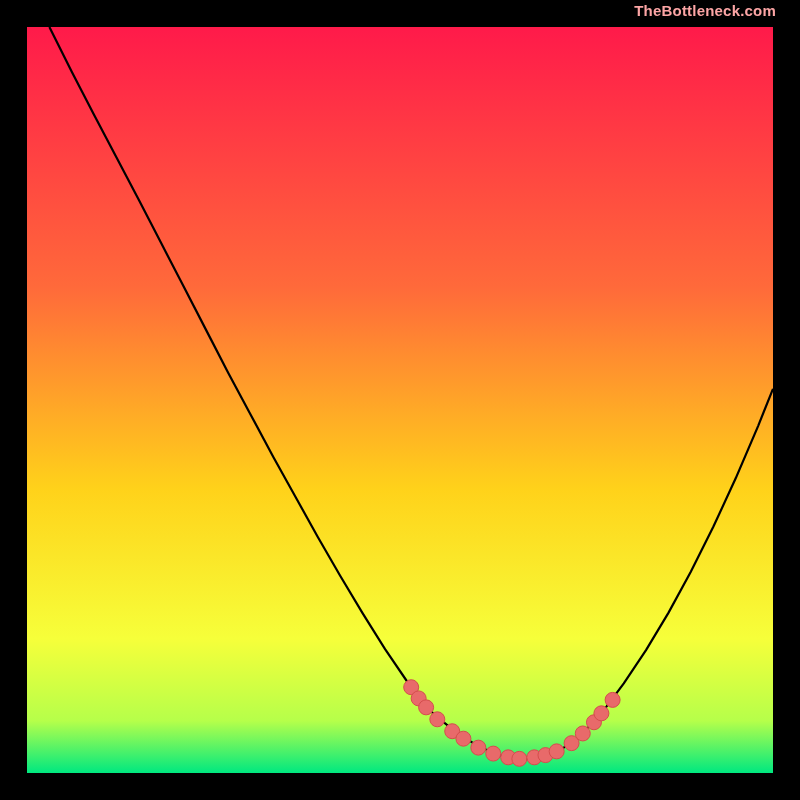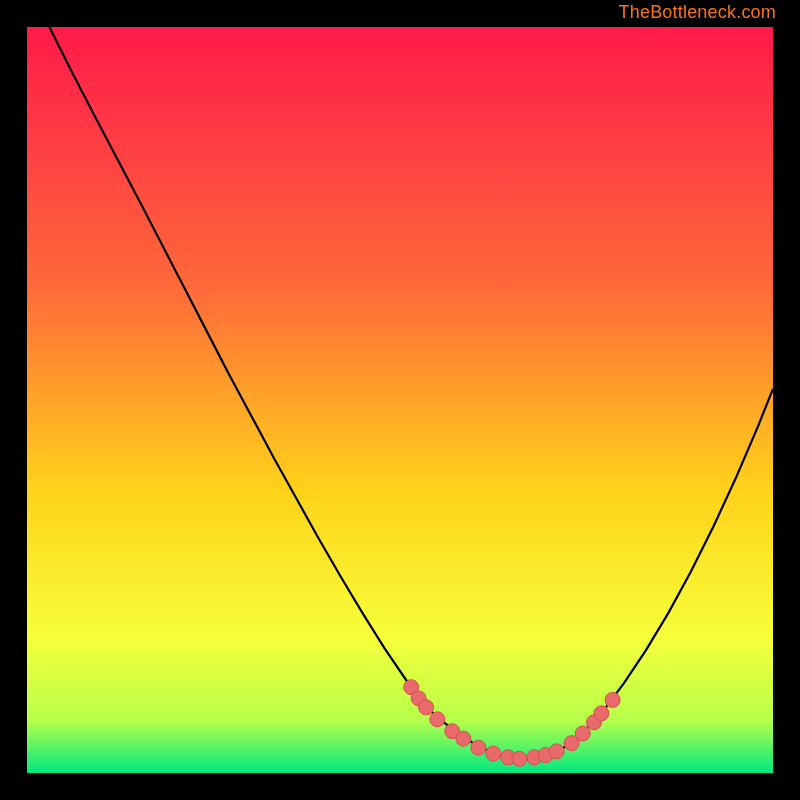--- a/index.html
+++ b/index.html
@@ -24,23 +24,23 @@
     top: 27px;
     left: 27px;
     width: 746px;
     height: 746px;
     overflow: hidden;
   }
   .attribution {
     position: absolute;
     top: 2px;
     right: 24px;
-    color: #f97316;
-    font-size: 18px;
-    font-weight: 400;
+    color: #fca5a5;
+    font-size: 15px;
+    font-weight: 700;
     letter-spacing: 0.2px;
   }
   svg {
     display: block;
   }
 </style>
 </head>
 <body>
 
 <div class="frame">

